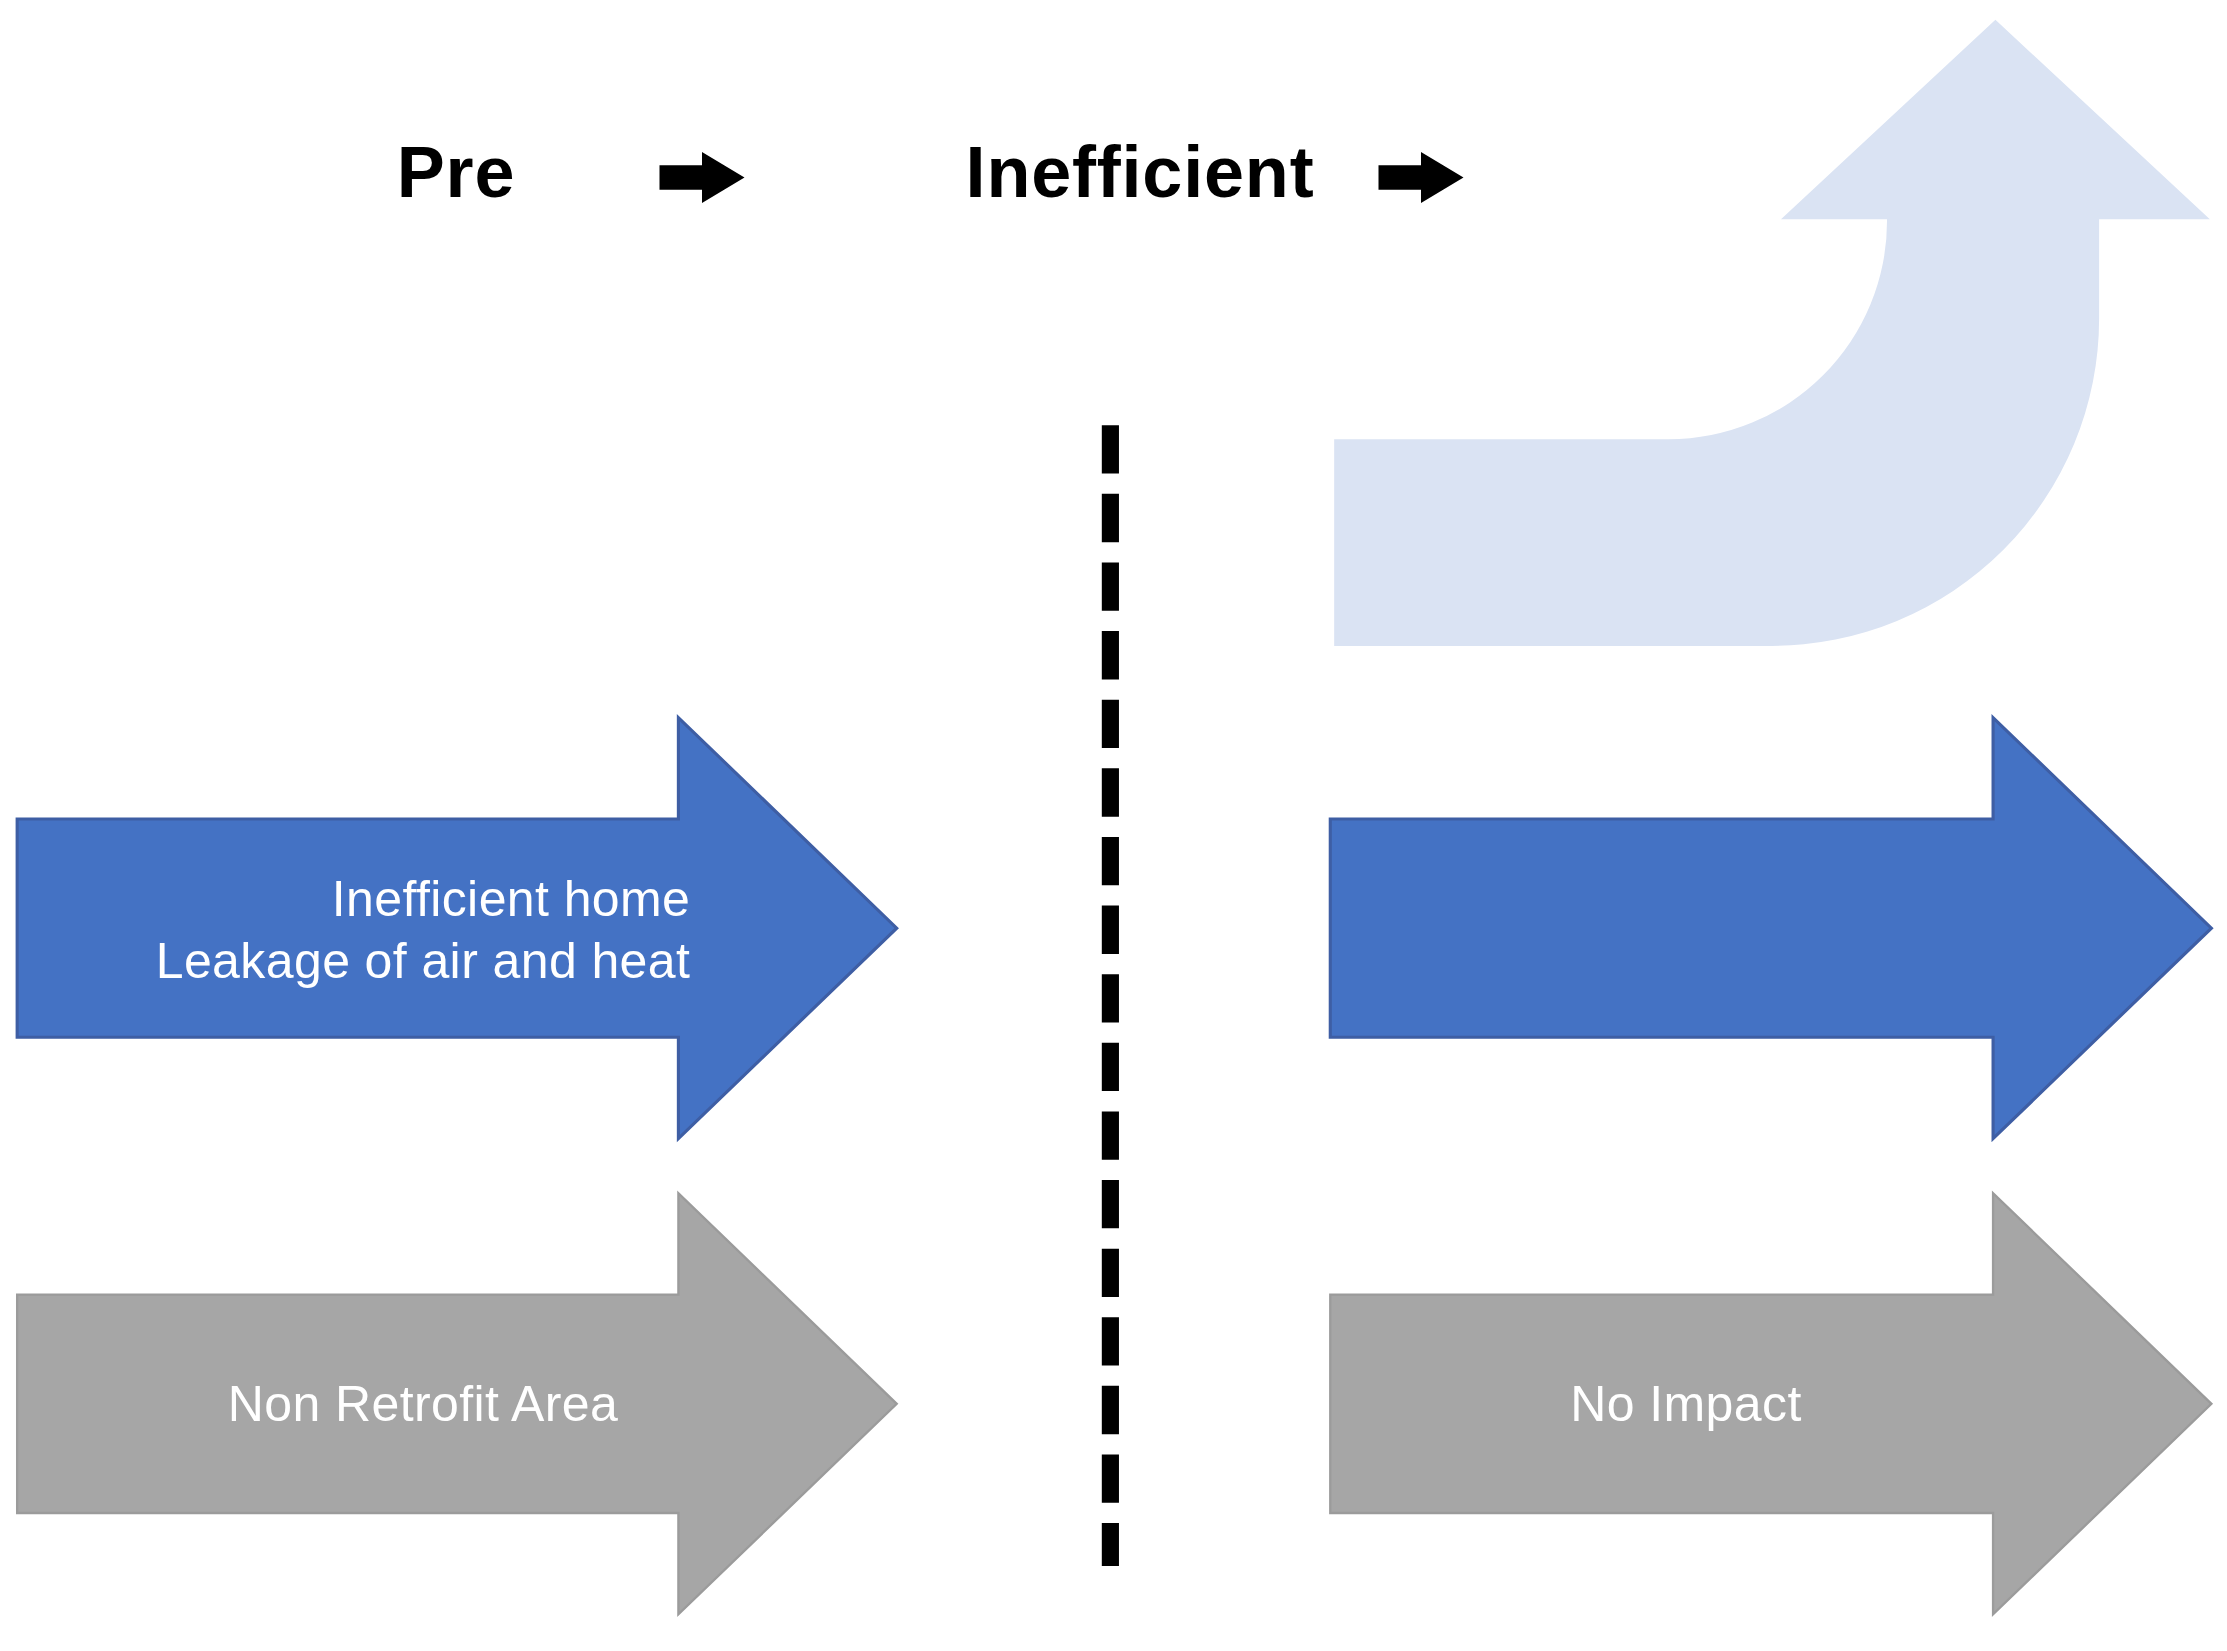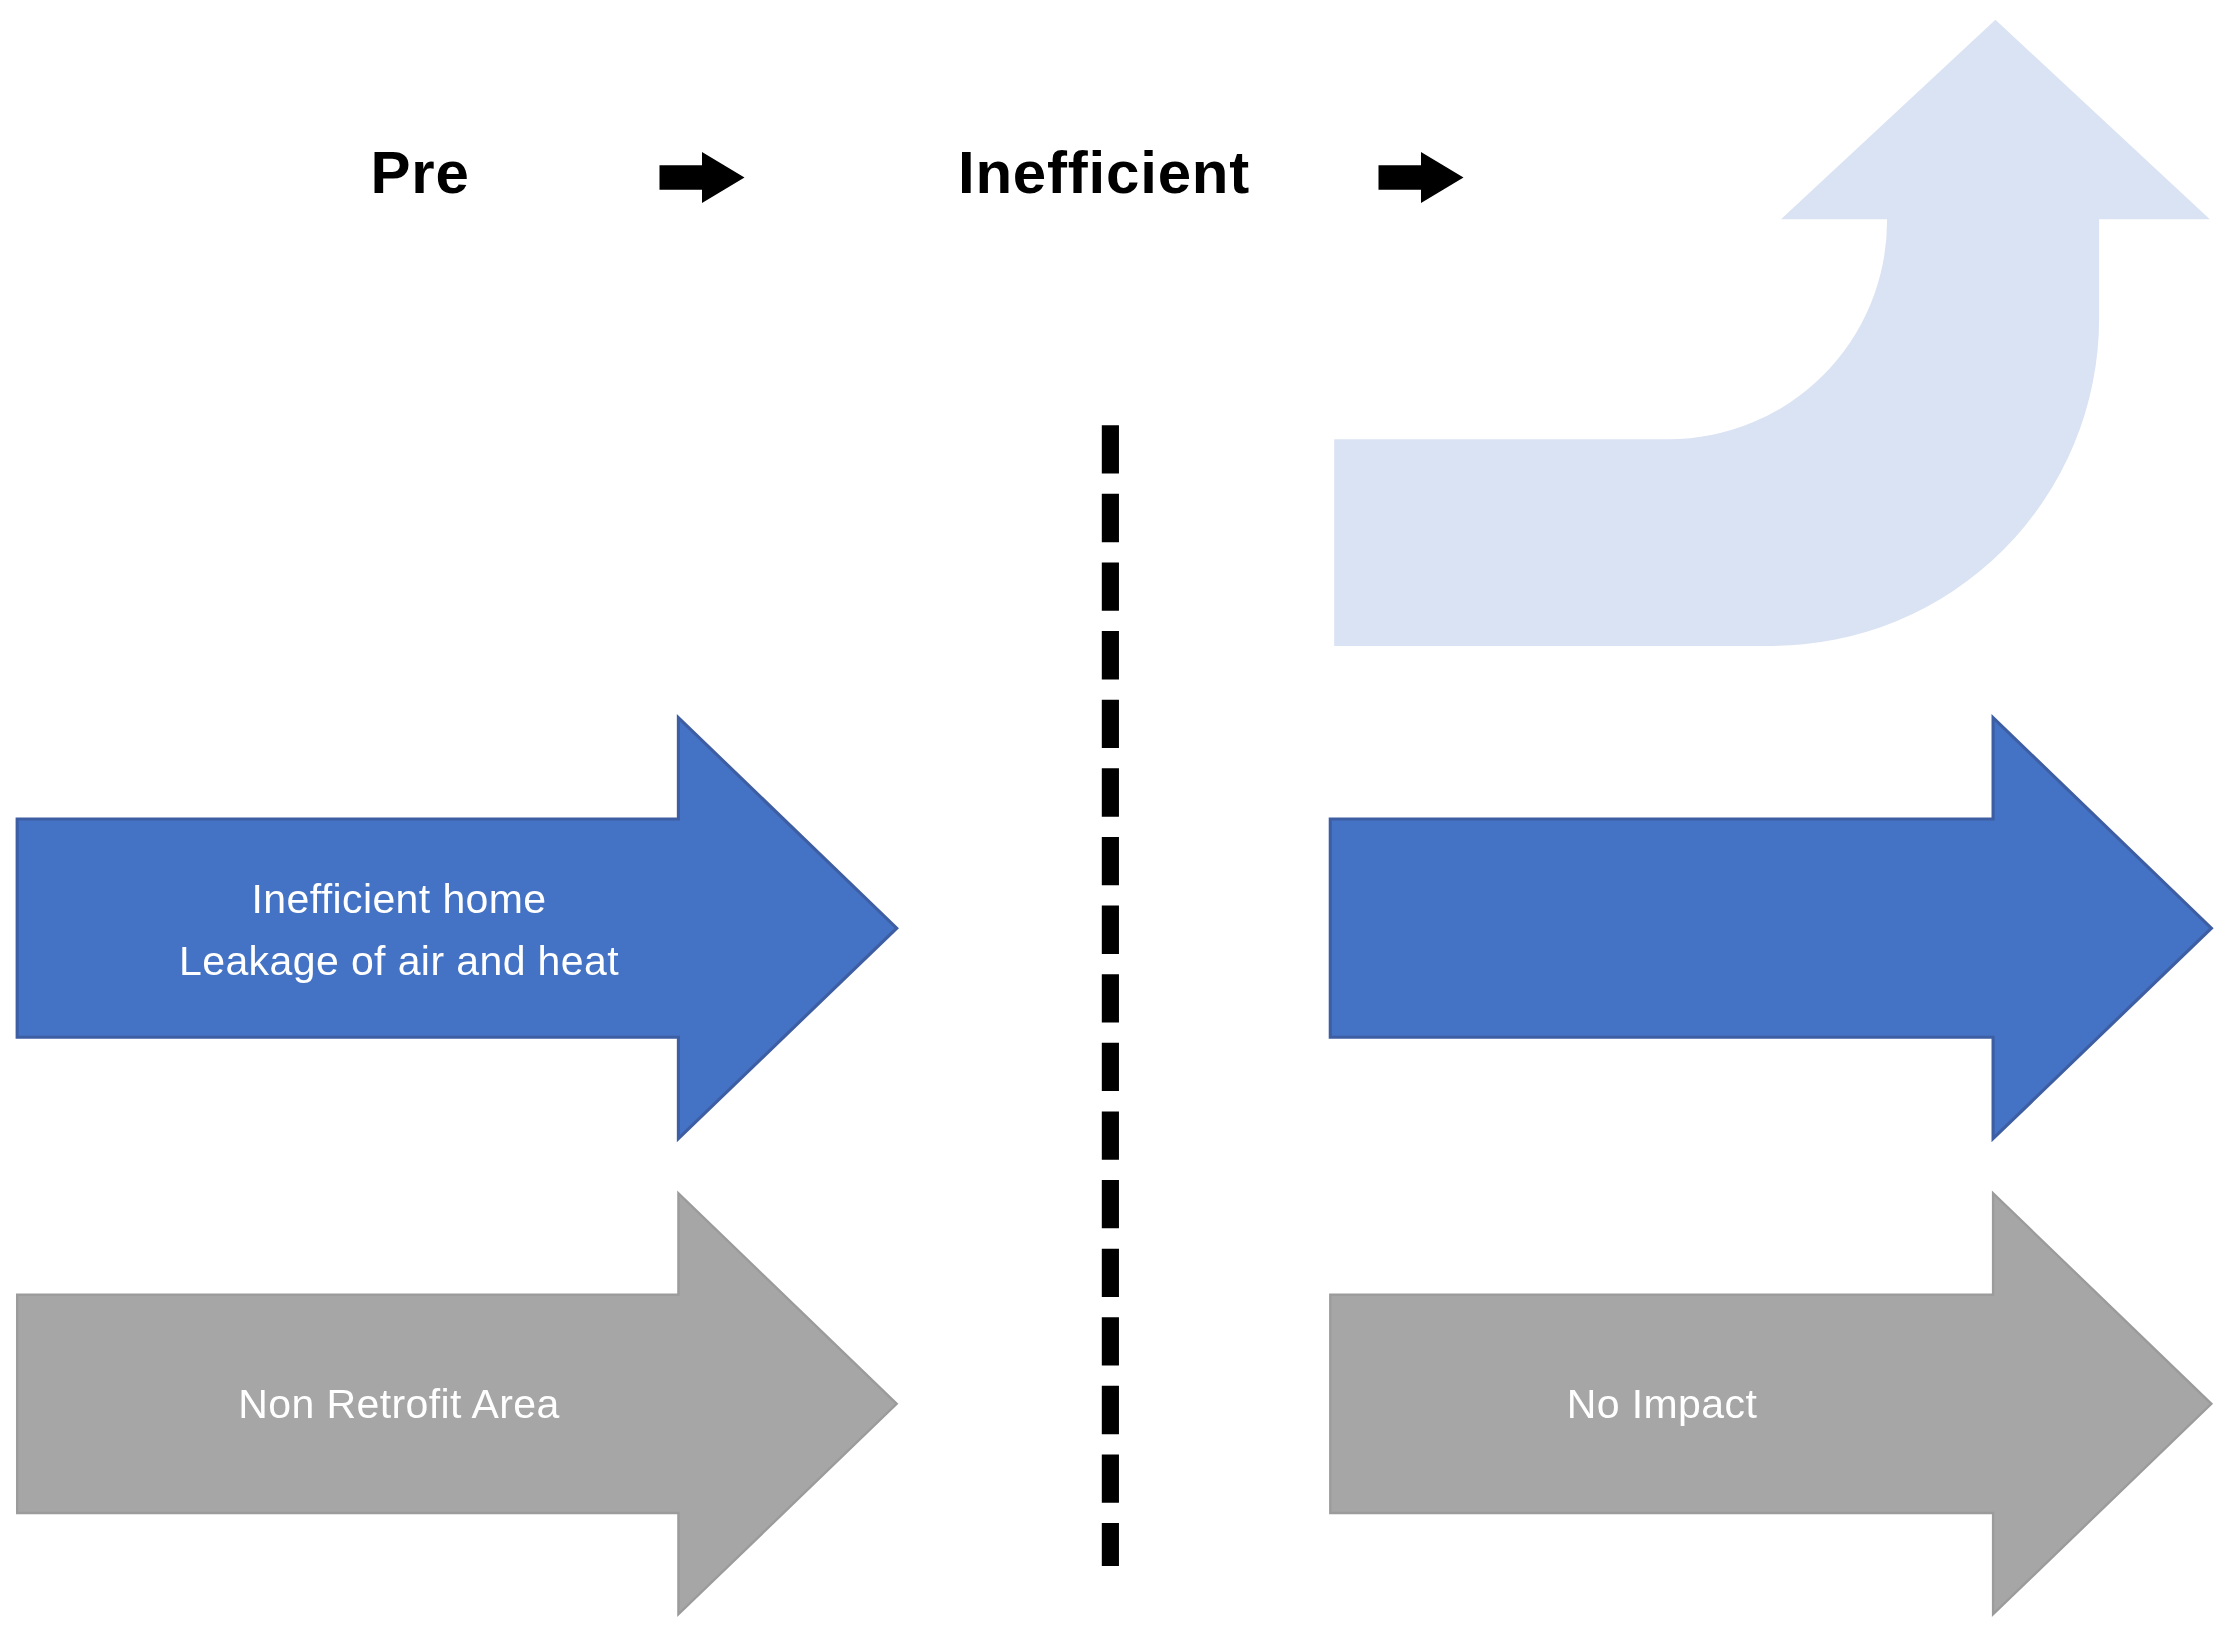--- a/index.html
+++ b/index.html
@@ -23,42 +23,44 @@
     height: 100%;
   }
   .hdr-item {
     position: absolute;
     top: 123px;
     height: 98px;
     display: flex;
     align-items: center;
     justify-content: center;
     transform: translateX(-50%);
-    font-size: 60px;
+    font-size: 72px;
     font-weight: 700;
     color: #000000;
     letter-spacing: 0.8px;
     white-space: nowrap;
+    margin-left: 36px;
   }
   .hdr-arrow {
     position: absolute;
     top: 152px;
     transform: translateX(-50%);
     width: 86px;
     height: 51px;
   }
   .shape-label {
     position: absolute;
     transform: translate(-50%, -50%);
     width: max-content;
-    text-align: center;
-    font-size: 41px;
+    text-align: right;
+    font-size: 50px;
     line-height: 62px;
     white-space: pre-line;
     letter-spacing: 0.4px;
+    margin-left: 24px;
   }
   .label-light {
     color: #ffffff;
   }
   .outcome-label {
     position: absolute;
     transform: translateY(-50%);
     width: max-content;
     text-align: left;
     font-size: 51px;

